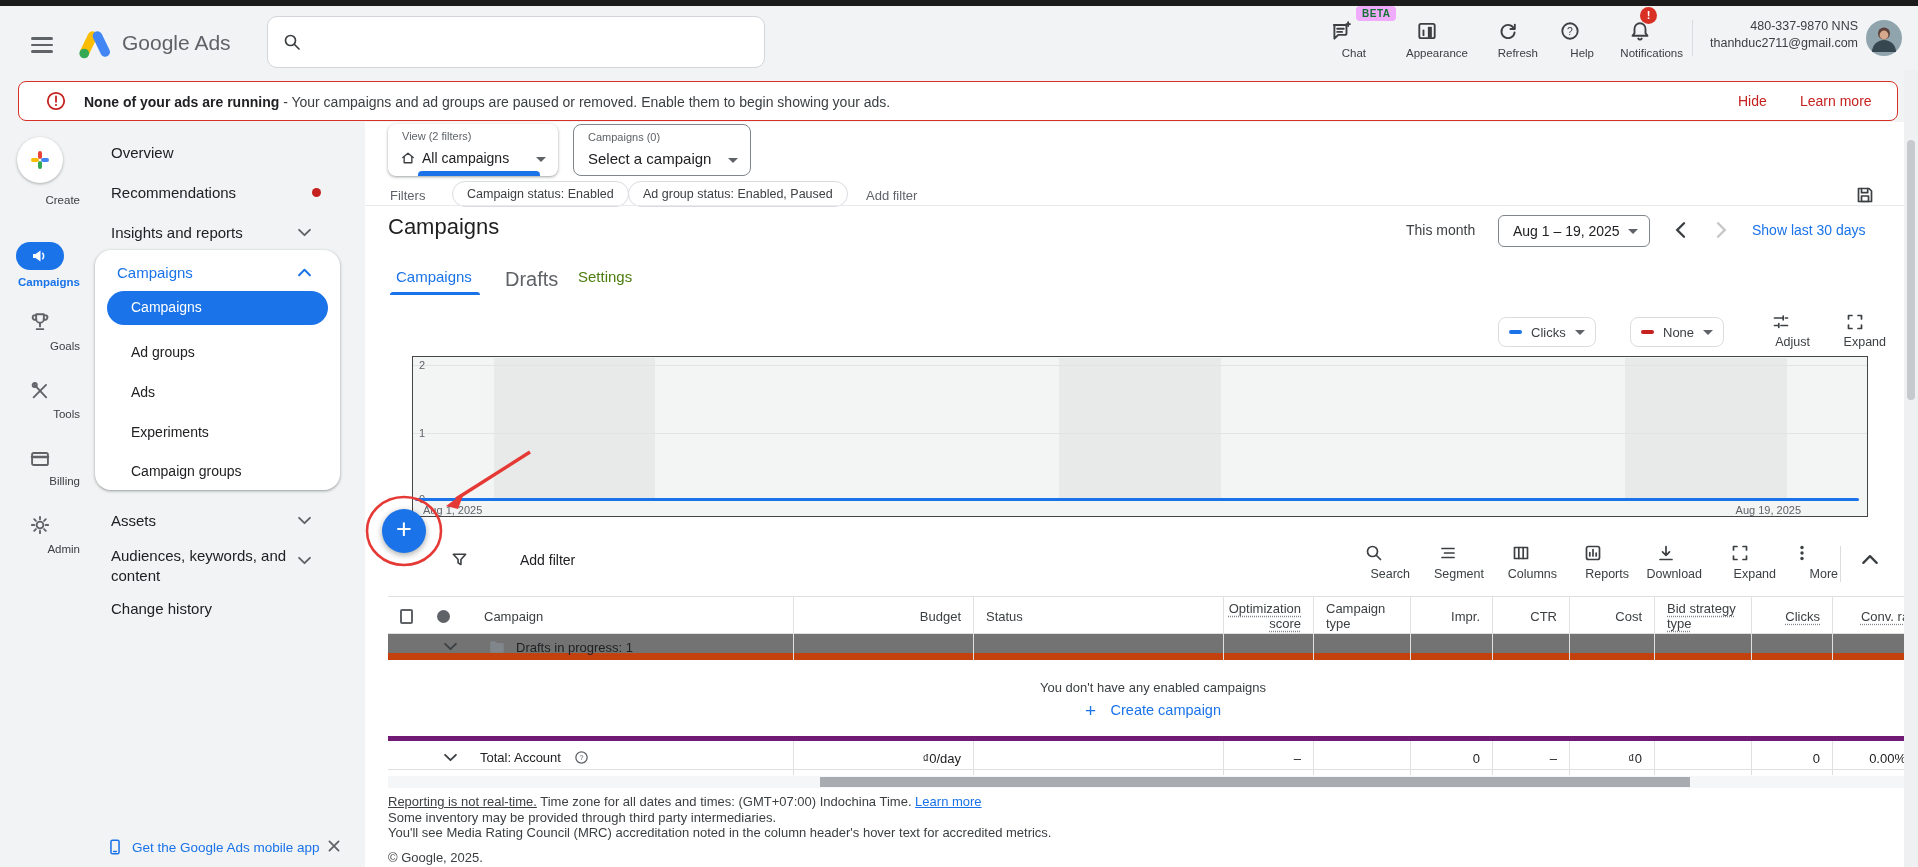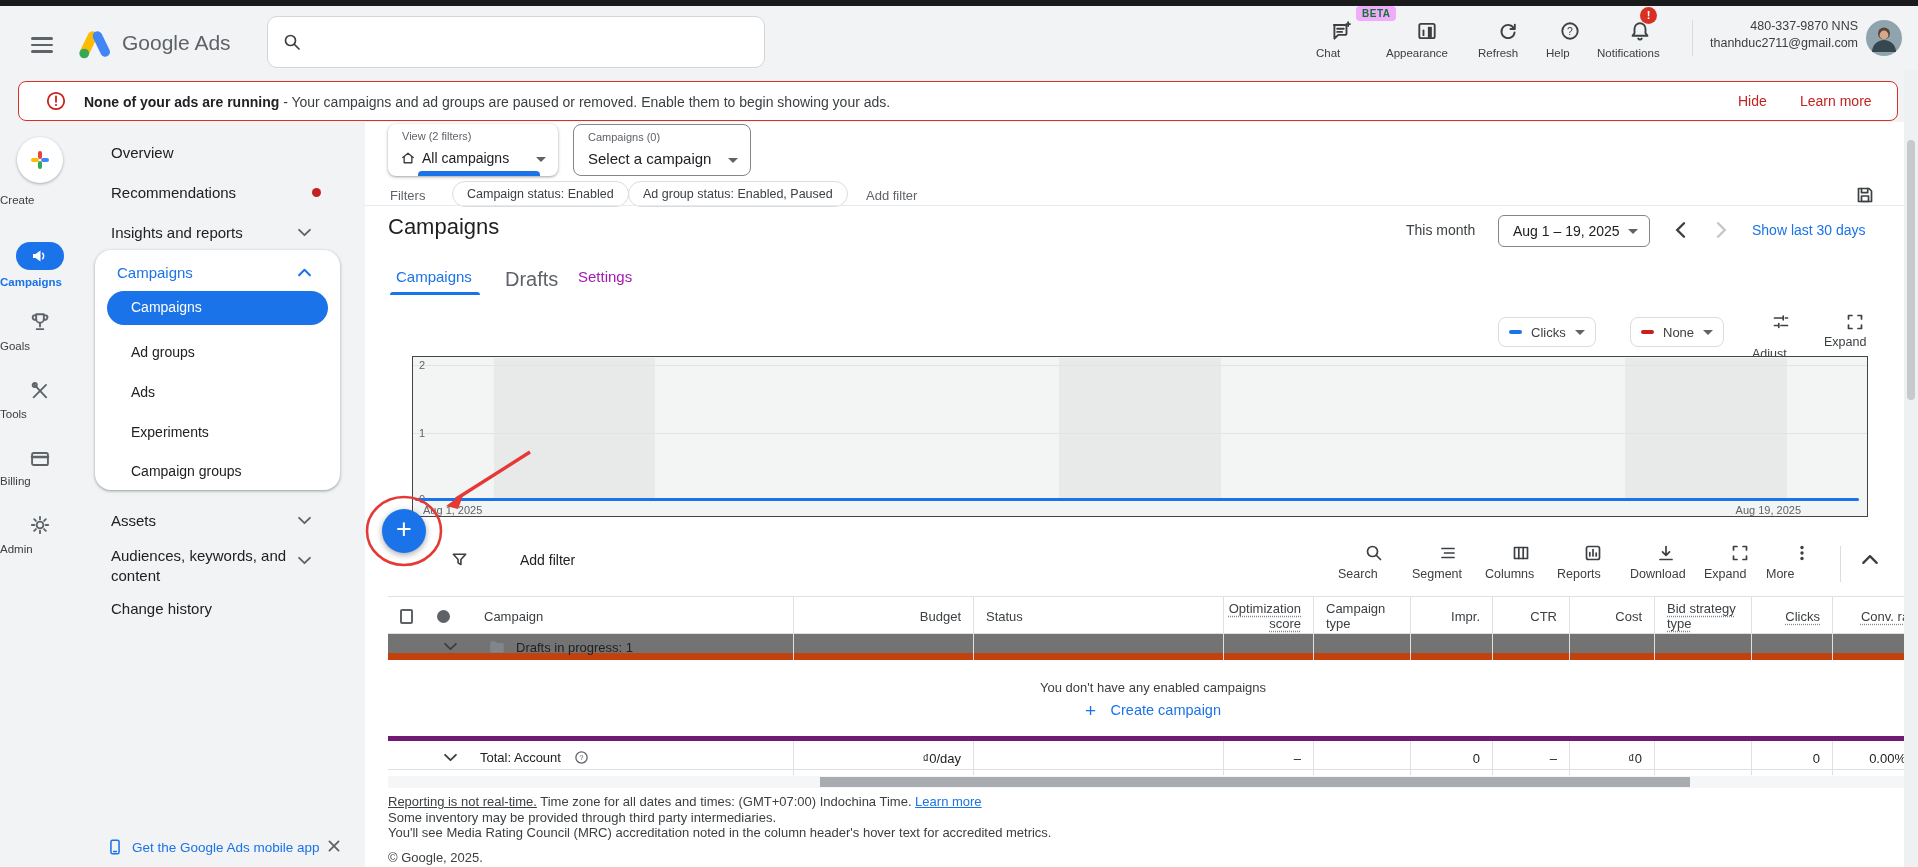--- a/index.html
+++ b/index.html
@@ -3,21 +3,21 @@
 <meta charset="utf-8">
 <style>
 *{margin:0;padding:0;box-sizing:border-box}
 html,body{width:1918px;height:867px}
 body{position:relative;background:#f1f3f4;font-family:"Liberation Sans",sans-serif;color:#202124;overflow:hidden}
 .a{position:absolute}
 .f{display:flex;align-items:center}
 svg{display:block}
 .ic{fill:none;stroke:#5f6368;stroke-width:1.7;stroke-linecap:round;stroke-linejoin:round}
 .icd{stroke:#3c4043}
-.lbl{font-size:11.5px;color:#3c4043;text-align:left}
+.lbl{font-size:11.5px;color:#3c4043;text-align:right}
 .navitem{font-size:15px;color:#202124;cursor:pointer}
 .chip{height:26px;border:1px solid #dadce0;border-radius:14px;background:#fff;display:flex;align-items:center;padding:0 14px;font-size:12.5px;color:#3c4043}
 .caret{width:0;height:0;border-left:5px solid transparent;border-right:5px solid transparent;border-top:5.5px solid #5f6368}
 .hcell{position:absolute;top:0;height:38px;display:flex;align-items:center;font-size:13px;color:#3c4043;padding:2px 12px;line-height:15px}
 .tcell{position:absolute;top:0;height:34px;display:flex;align-items:center;justify-content:flex-end;font-size:13px;color:#202124;padding:0 12px}
 .bL{border-left:1px solid #e0e0e0}
 .dotu{text-decoration:underline;text-decoration-style:dotted;text-decoration-color:#80868b;text-underline-offset:3px}
 .right{justify-content:flex-end;text-align:right}
 .toolbtn{position:absolute;top:543px;width:72px;text-align:center;cursor:pointer}
 .toolbtn .lbl{margin-top:4px;font-size:12.5px}
@@ -265,38 +265,38 @@
 <div class="a" style="left:1712px;top:221px;cursor:pointer">
     <svg width="18" height="18" viewBox="0 0 12 12" style="fill:none;stroke:#c4c7c5;stroke-width:1.6;stroke-linecap:round">
       <path d="M4 1.5L8.5 6L4 10.5"></path>
     </svg>
   </div>
 <div class="a" style="left:1752px;top:222px;font-size:14px;font-weight:500;color:#1a73e8;cursor:pointer">Show last 30 days</div>
 
 <div class="a" style="left:396px;top:268px;font-size:15px;font-weight:500;color:#1a73e8;cursor:pointer">Campaigns</div>
 <div class="a" style="left:390px;top:292px;width:90px;height:3px;background:#1a73e8;border-radius:3px 3px 0 0"></div>
 <div class="a" style="left:505px;top:268px;font-size:20px;color:#5f6368;cursor:pointer">Drafts</div>
-<div class="a" style="left:578px;top:268px;font-size:15px;color:#a21caf;cursor:pointer">Settings</div>
+<div class="a" style="left:578px;top:268px;font-size:15px;color:#4d7c0f;cursor:pointer">Settings</div>
 
 <div class="a f" style="left:1498px;top:317px;height:30px;padding:0 10px;border:1px solid #dadce0;border-radius:8px;cursor:pointer;background:#fff">
   <span style="width:13px;height:4px;border-radius:2px;background:#1a73e8"></span>
   <span style="font-size:13px;color:#3c4043;margin:0 9px">Clicks</span>
   <span class="caret"></span>
 </div>
 <div class="a f" style="left:1630px;top:317px;height:30px;padding:0 10px;border:1px solid #dadce0;border-radius:8px;cursor:pointer;background:#fff">
   <span style="width:13px;height:4px;border-radius:2px;background:#c5221f"></span>
   <span style="font-size:13px;color:#3c4043;margin:0 9px">None</span>
   <span class="caret"></span>
 </div>
 <div class="a" style="left:1752px;top:312px;width:58px;text-align:center;cursor:pointer">
   <svg style="margin:0 auto" width="20" height="20" viewBox="0 0 20 20" class="ic icd">
       <path d="M3.5 6h8M14.5 6h2M3.5 13.5h3M10 13.5h6.5"></path>
       <path d="M12.2 4.2v3.6M7.8 11.7v3.6"></path>
     </svg>
-  <div class="lbl" style="margin-top:15px;font-size:12.5px">Adjust</div>
+  <div class="lbl" style="margin-top:3px;font-size:12.5px">Adjust</div>
 </div>
 <div class="a" style="left:1824px;top:312px;width:62px;text-align:center;cursor:pointer">
   <svg style="margin:0 auto" width="20" height="20" viewBox="0 0 20 20" class="ic icd">
       <path d="M3.5 7V3.5H7M13 3.5h3.5V7M16.5 13v3.5H13M7 16.5H3.5V13"></path>
     </svg>
   <div class="lbl" style="margin-top:3px;font-size:12.5px">Expand</div>
 </div>
 
 <div class="a" style="left:412px;top:356px;width:1456px;height:161px;background:#f3f4f4;border:1px solid #444">
   <div style="position:absolute;left:81px;top:1px;width:161px;height:142px;background:#e8eaea"></div>

